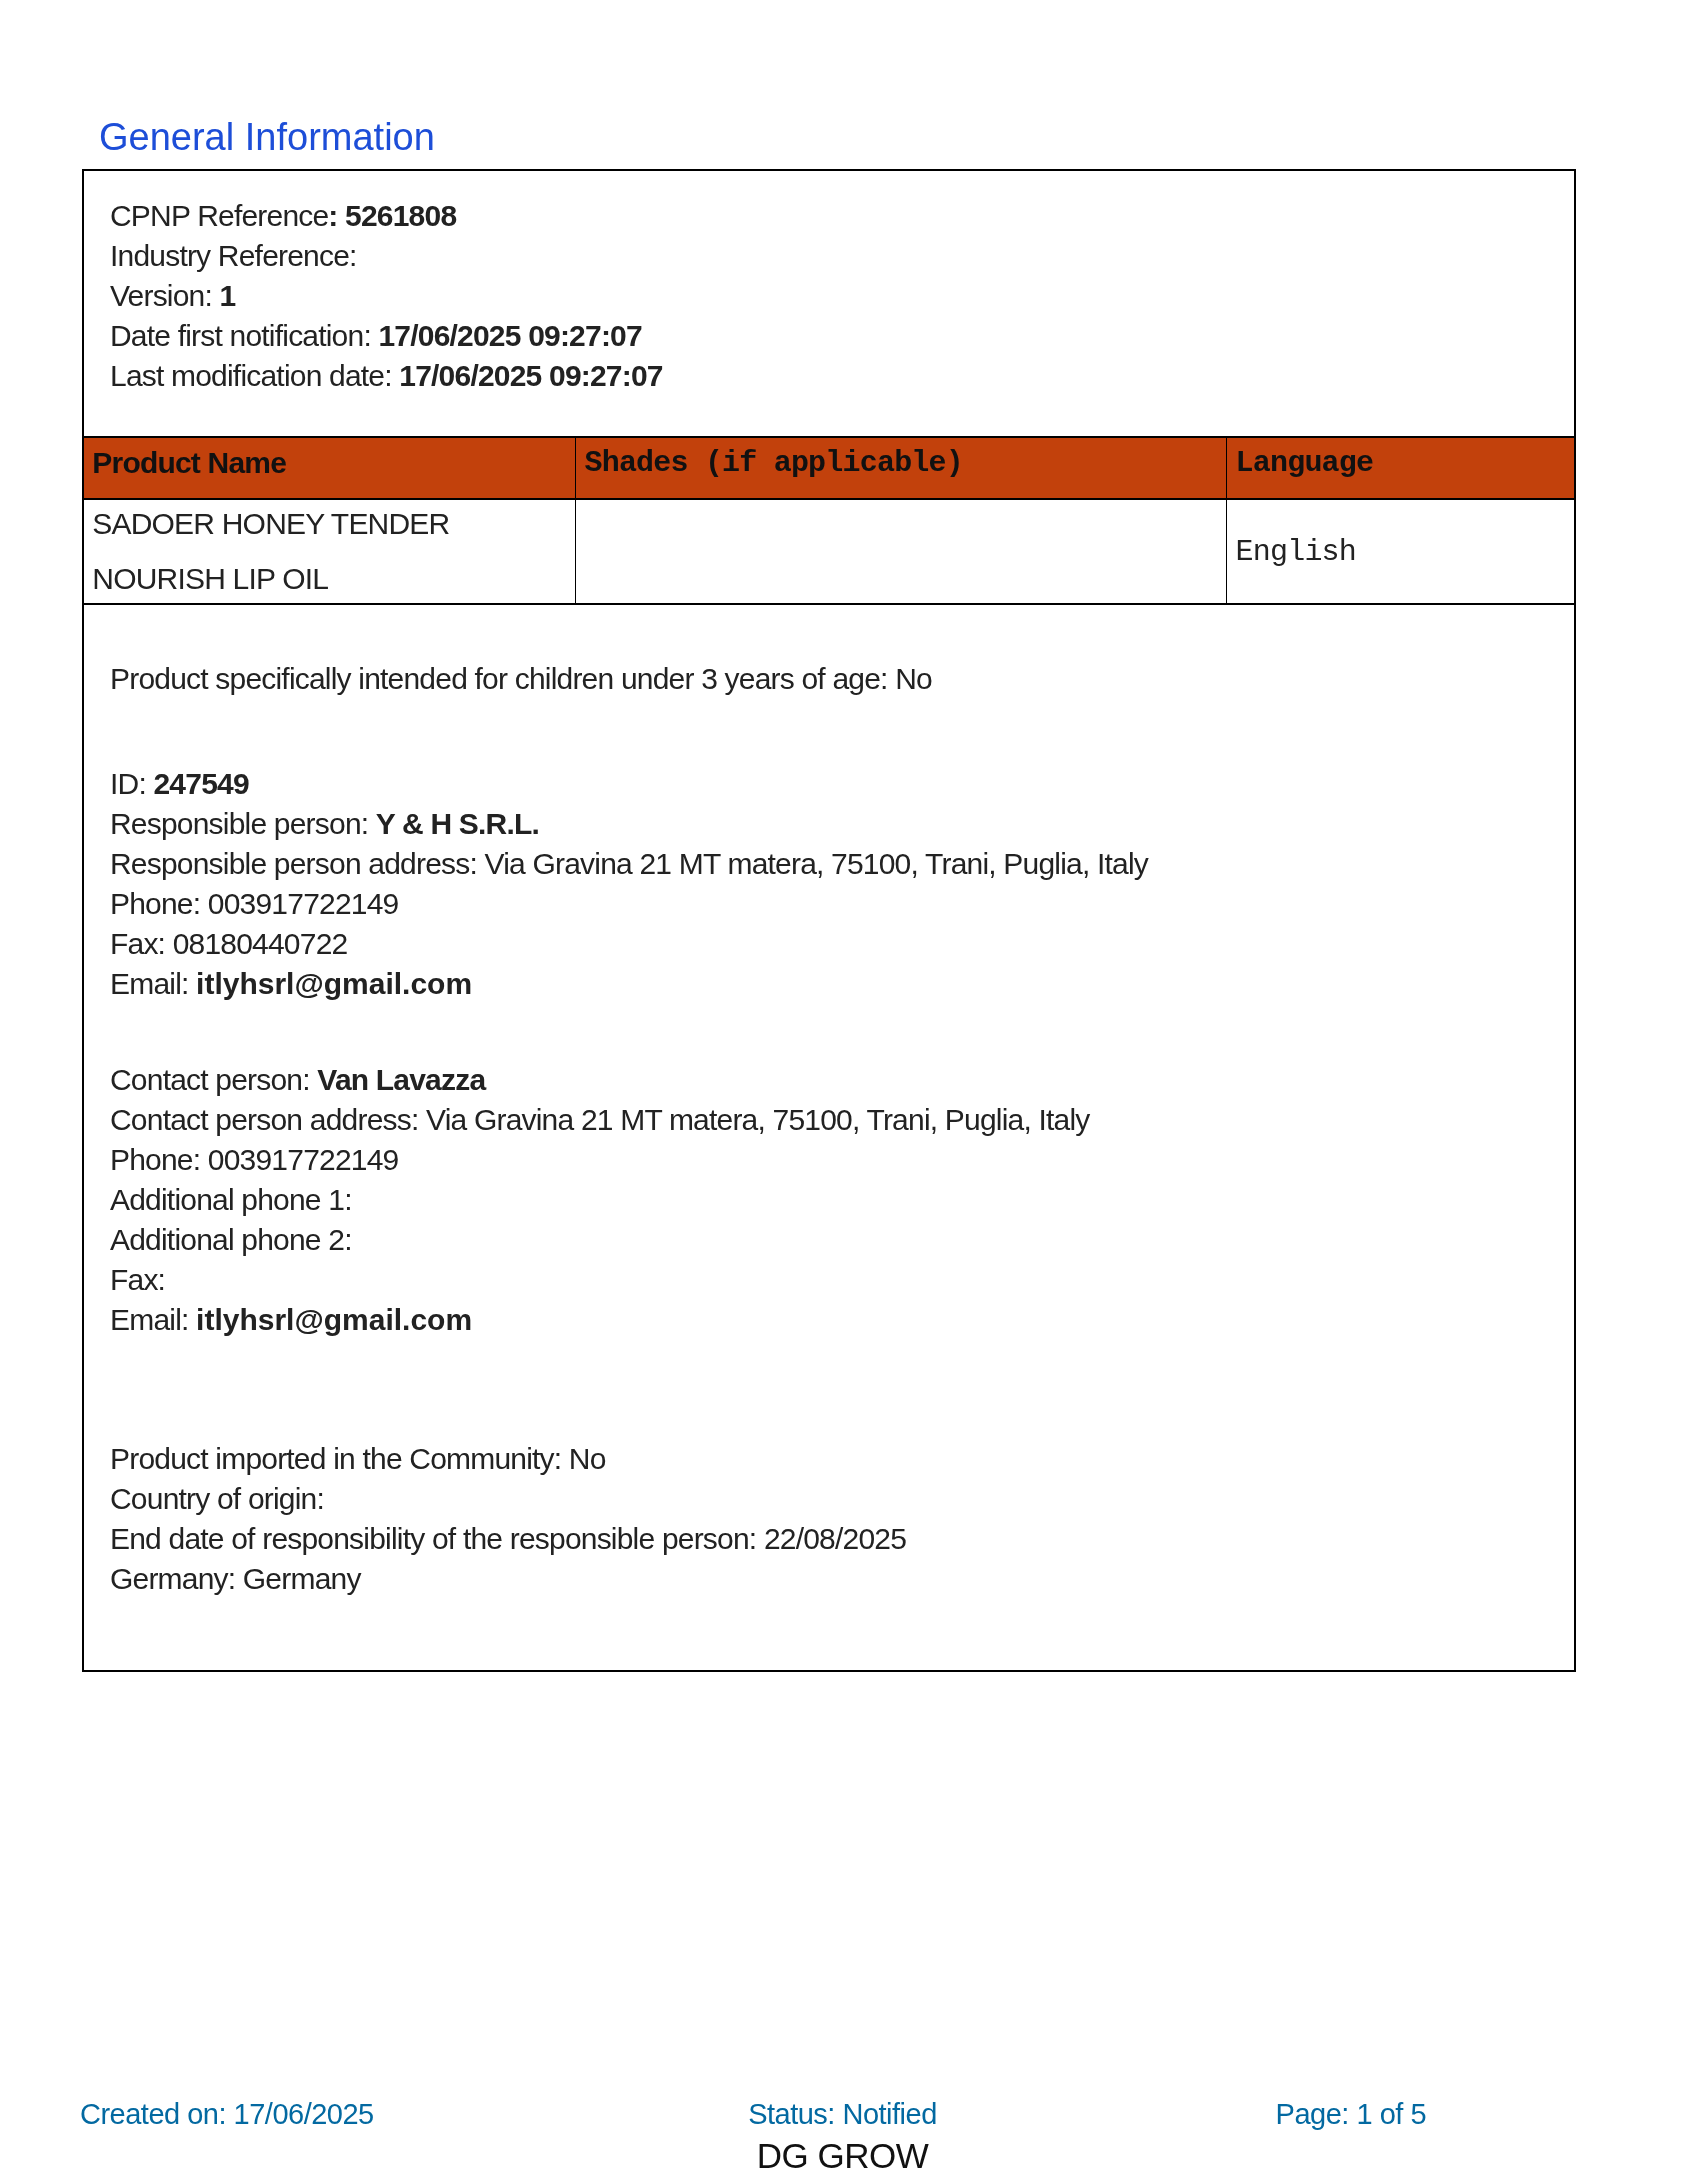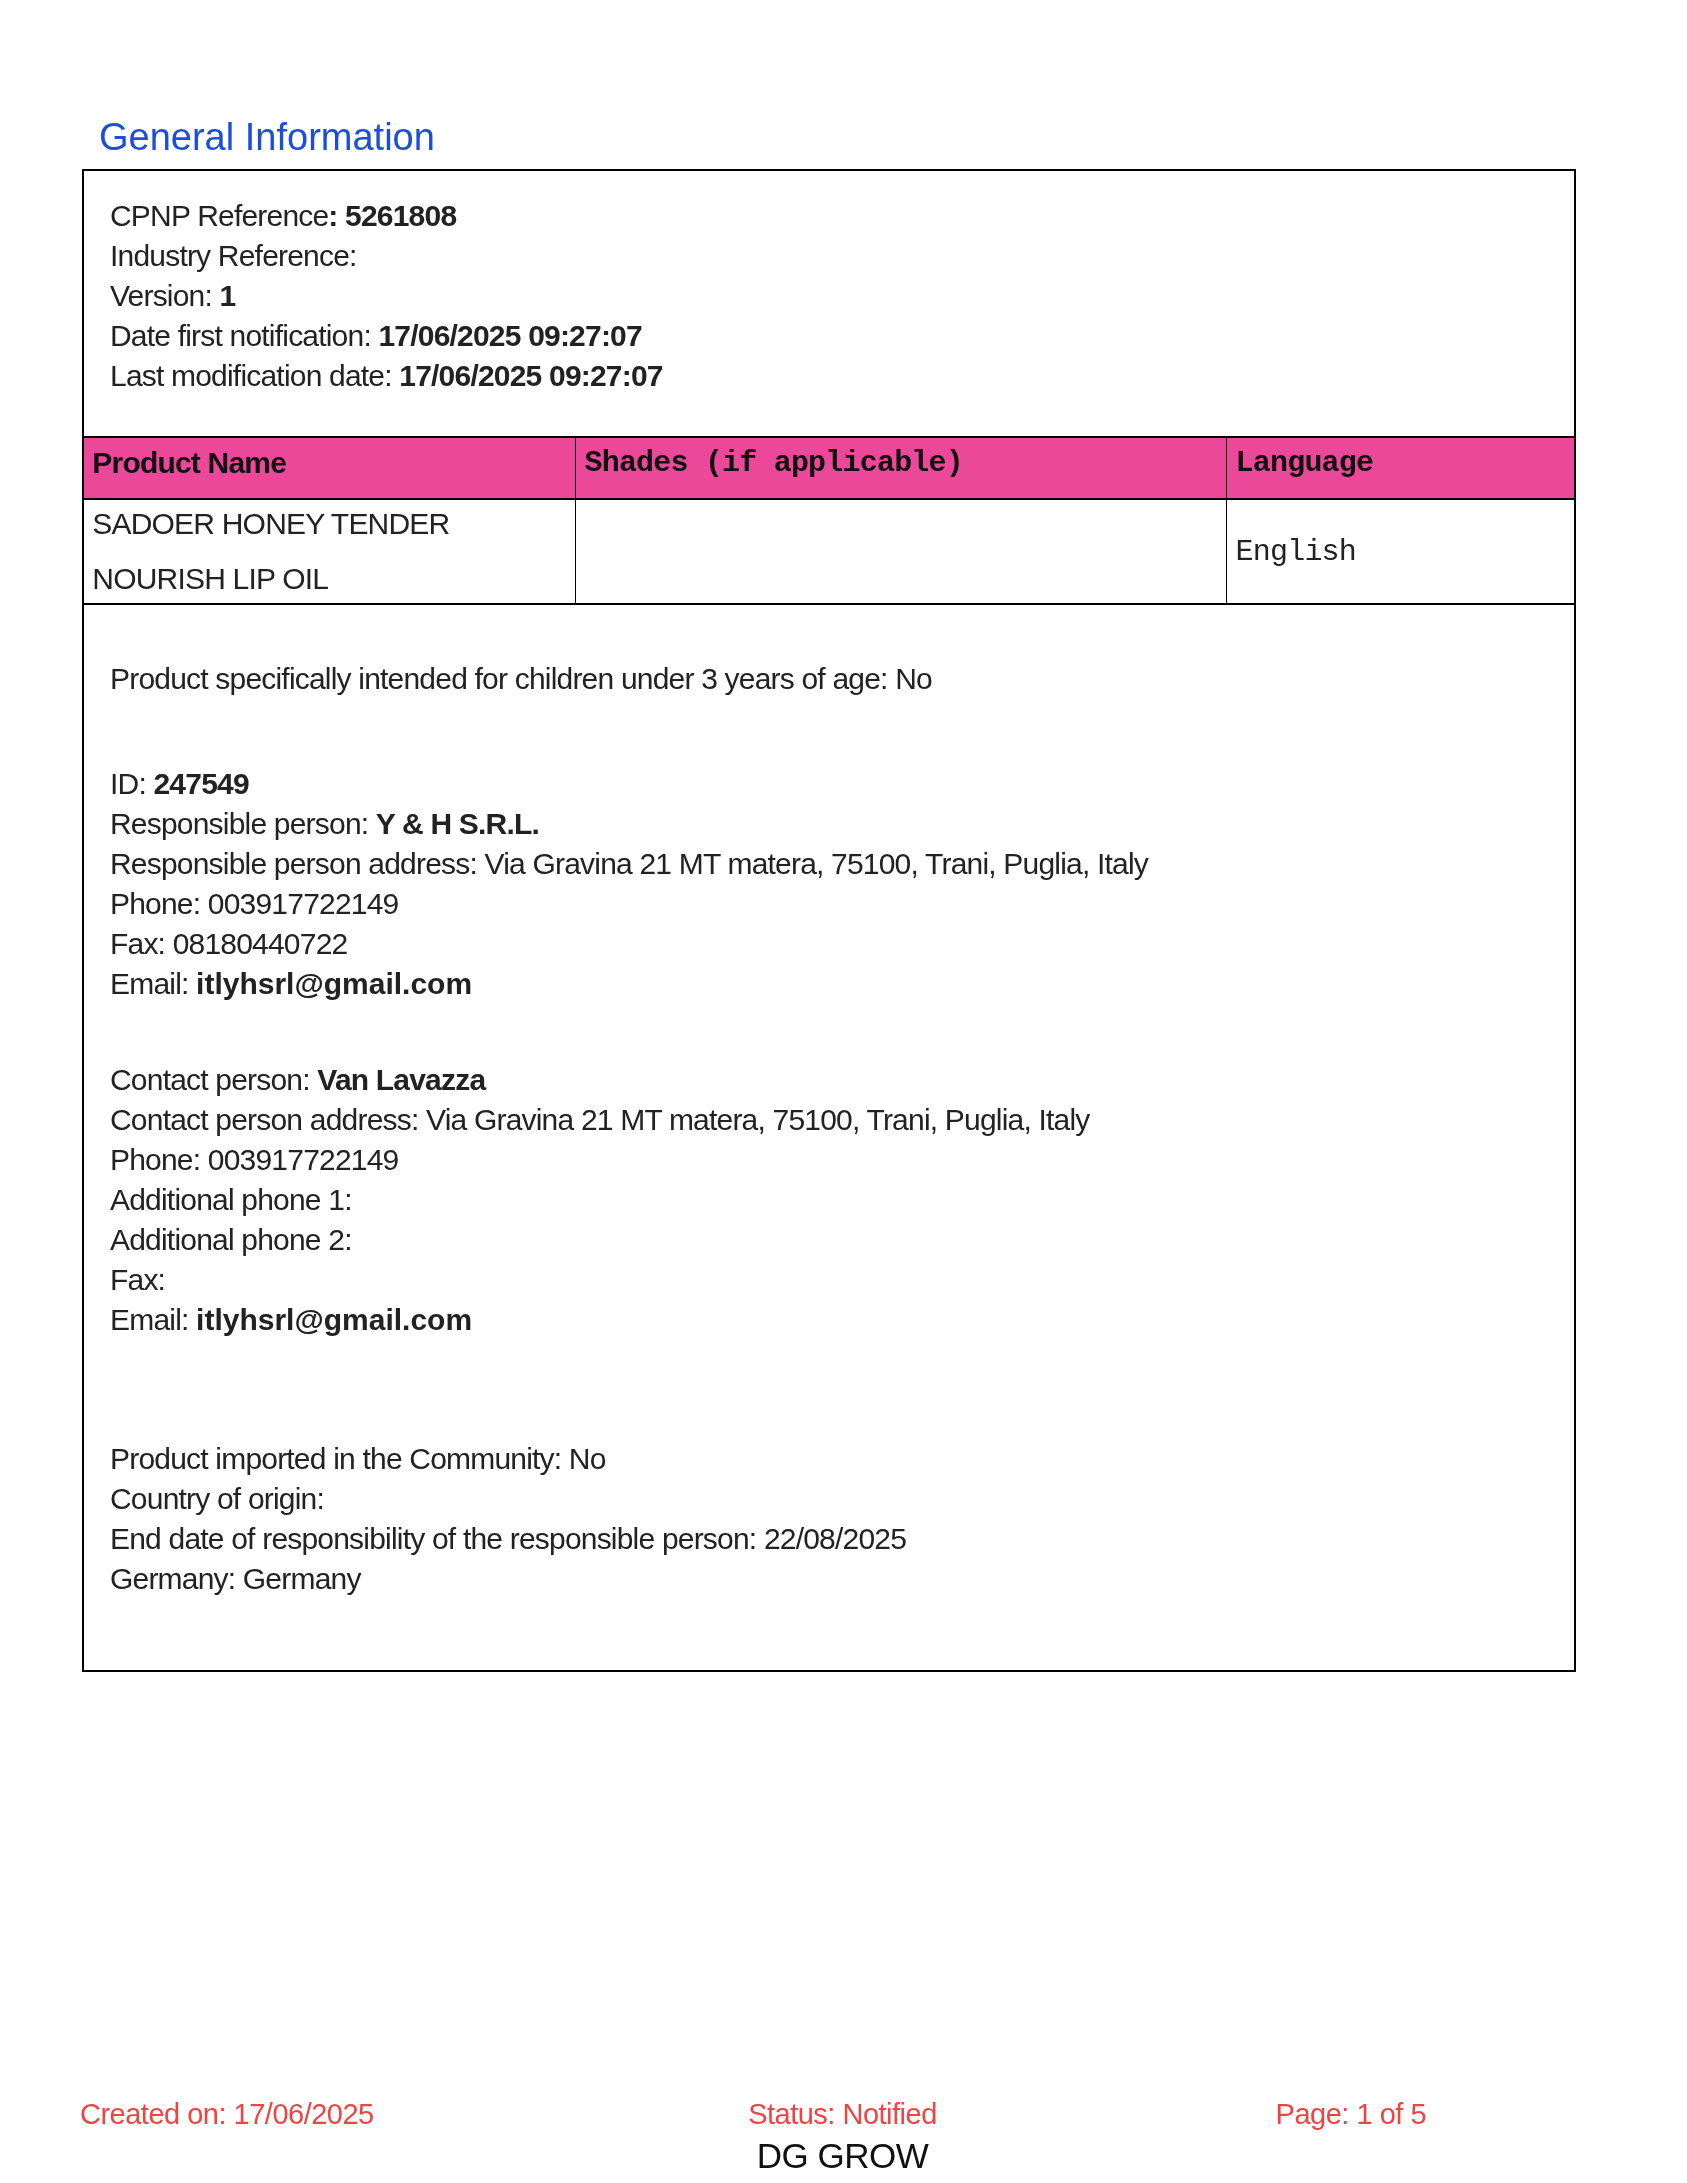--- a/index.html
+++ b/index.html
@@ -44,21 +44,21 @@
   .line b { font-weight: bold; }
   .email { letter-spacing: 0; font-weight: bold; }
 
   table.product {
     width: 100%;
     border-collapse: collapse;
     margin-top: 40px;
     table-layout: fixed;
   }
   table.product th {
-    background: #ec4899;
+    background: #c2410c;
     border-top: 2.1px solid #000000;
     border-bottom: 2.1px solid #000000;
     font-size: 30px;
     font-weight: bold;
     letter-spacing: -0.8px;
     text-align: left;
     vertical-align: top;
     padding: 8.3px 0 0 8.3px;
     height: 62px;
     color: #111111;
@@ -88,21 +88,21 @@
 
   .footer-row1 {
     position: absolute;
     left: 80px;
     top: 2094px;
     width: 1525px;
     display: flex;
     font-size: 29px;
     line-height: 40px;
     letter-spacing: -0.5px;
-    color: #ef4444;
+    color: #0369a1;
   }
   .footer-row1 .fl { flex: 1; text-align: left; }
   .footer-row1 .fc { flex: 1; text-align: center; }
   .footer-row1 .fr { flex: 1; text-align: center; }
   .footer-row2 {
     position: absolute;
     left: 80px;
     top: 2136px;
     width: 1525px;
     text-align: center;

